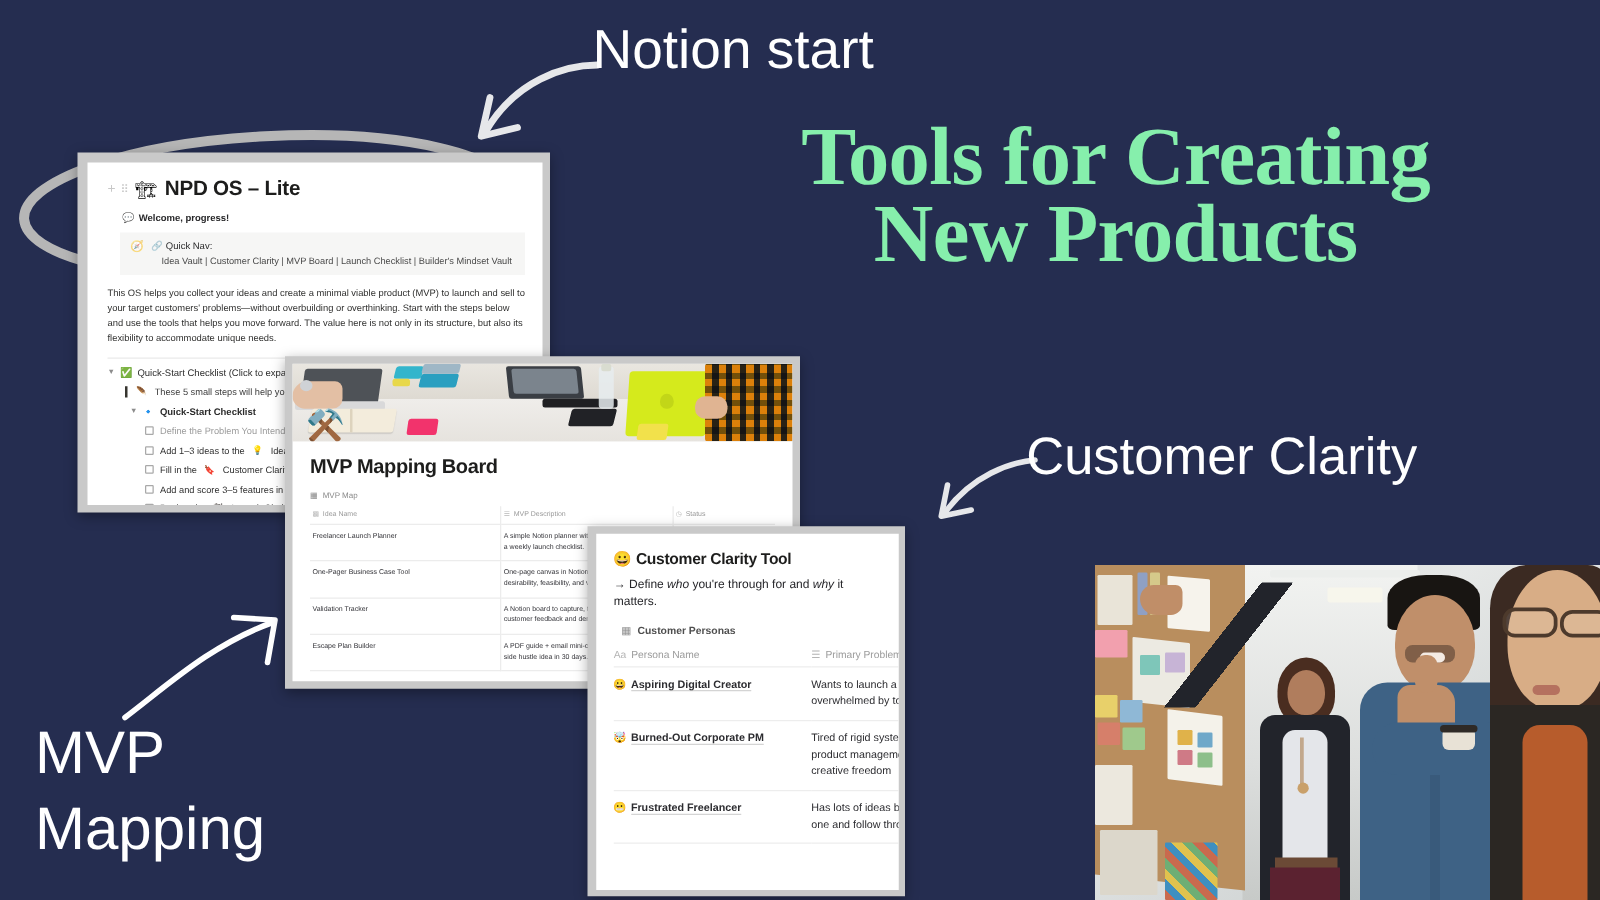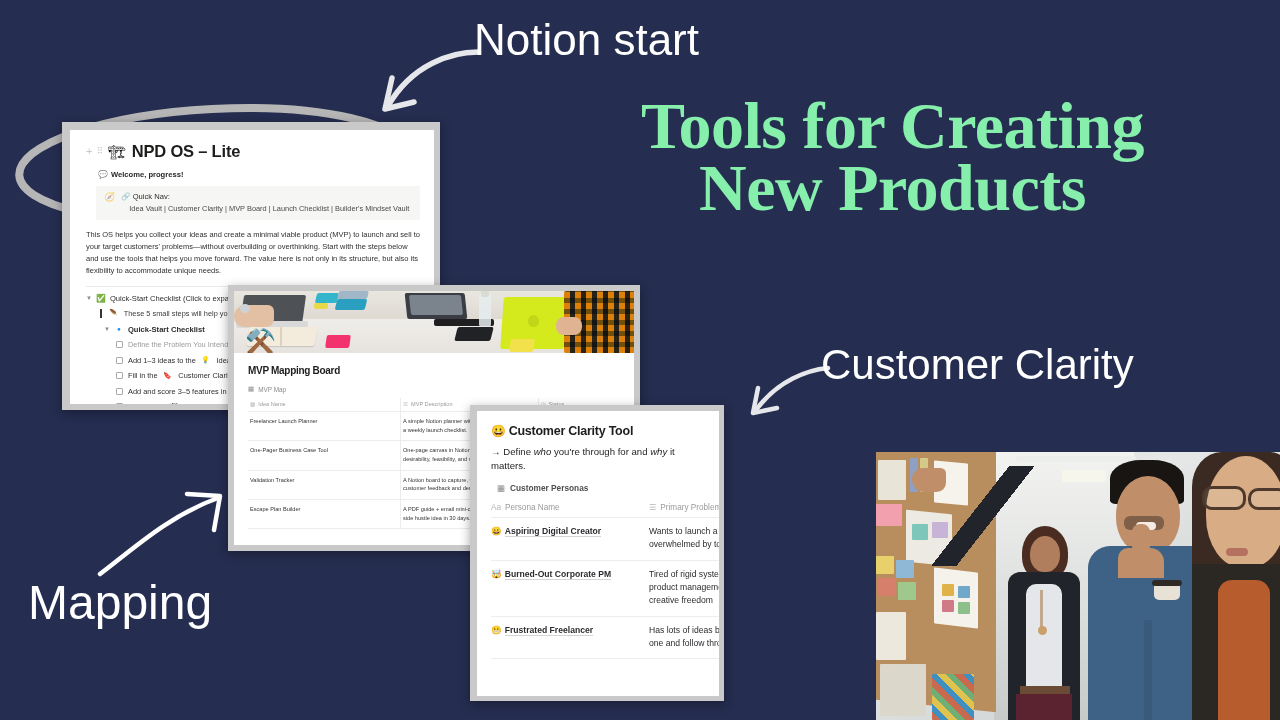--- a/index.html
+++ b/index.html
@@ -92,34 +92,34 @@
   .mini-e { font-size: 7px; margin: 0 1px; }
 
   
   #card-mvp { left: 228px; top: 285px; width: 412px; height: 266px; padding: 6px 6px 6px 6px; }
   .mvp-photo { height: 62px; width: 100%; position: relative; overflow: hidden; background: #d8d4cc; }
   .mvp-photo .desk { position: absolute; inset: 0; background:
       linear-gradient(180deg,#e9e6e0 0%,#dedad2 45%,#efedea 46%,#e6e3de 100%); }
   .mvp-photo .obj { position: absolute; border-radius: 2px; }
   .mvp-tools { position: absolute; left: 11px; top: 38px; font-size: 25px; line-height: 1; z-index: 4; }
   .mvp-body { padding: 12px 14px 0 14px; }
-  .mvp-h1 { font-size: 10px; font-weight: bold; color: #1d1d1c; letter-spacing: -0.3px; margin-bottom: 9px; }
+  .mvp-h1 { font-size: 16px; font-weight: bold; color: #1d1d1c; letter-spacing: -0.3px; margin-bottom: 9px; }
   .db-label { font-size: 6.4px; color: #8a8a8a; margin-bottom: 5px; display: flex; align-items: center; gap: 4px; }
   .db-label .gi { font-size: 6.5px; }
   table.mvp-table { width: 100%; border-collapse: collapse; table-layout: fixed; }
   table.mvp-table th { text-align: left; font-size: 5.6px; font-weight: normal; color: #9b9b9b;
      padding: 3px 6px 4px 2px; border-bottom: 1px solid #ececec; border-right: 1px solid #ececec; }
   table.mvp-table th .hi { margin-right: 3px; opacity: .7; }
   table.mvp-table td { font-size: 5.6px; color: #35353a; vertical-align: top; line-height: 1.55;
      padding: 5px 6px 6px 2px; border-bottom: 1px solid #ececec; border-right: 1px solid #ececec; }
   table.mvp-table th:last-child, table.mvp-table td:last-child { border-right: none; }
   .badge { display: inline-block; padding: 1px 4px; border-radius: 2px; font-size: 5.6px; line-height: 1.5; }
 
   
-  #card-ccl { left: 470px; top: 405px; width: 254px; height: 296px; padding: 6px 5px 5px 7px; }
+  #card-ccl { left: 470px; top: 421px; width: 254px; height: 296px; padding: 6px 5px 5px 7px; }
   #card-ccl .card-inner { padding: 13px 0 0 14px; }
   .ccl-h1 { font-size: 12.5px; font-weight: bold; color: #1d1d1c; letter-spacing: -0.25px; margin-bottom: 7px; }
   .ccl-h1 .e { font-size: 12px; margin-right: 3px; }
   .ccl-sub { font-size: 9.6px; color: #26262a; line-height: 1.42; margin-bottom: 11px; padding-right: 18px; }
   .ccl-sub i { font-style: italic; }
   .ccl-db { font-size: 8.3px; color: #4e4e4e; font-weight: bold; margin: 0 0 6px 6px; display: flex; align-items: center; gap: 5px; }
   .ccl-db .gi { font-size: 8.5px; font-weight: normal; color: #888; }
   table.ccl-table { width: 310px; border-collapse: collapse; table-layout: fixed; }
   table.ccl-table th { text-align: left; font-size: 8.2px; font-weight: normal; color: #9b9b9b;
      padding: 3px 8px 5px 0; border-bottom: 1px solid #ededed; }
@@ -166,20 +166,21 @@
   <path d="M97 6 L 130 8 L 124 42" stroke="#ffffff" stroke-width="4.5" fill="none" stroke-linecap="round" stroke-linejoin="round"></path>
 </svg>
 
 <svg class="arrow-svg" style="left:8px;top:98px;width:420px;height:134px" viewBox="0 0 420 134">
   <ellipse cx="207" cy="67" rx="196" ry="56" stroke="#b6b6b6" stroke-width="8" fill="none" transform="rotate(-3 207 67)"></ellipse>
 </svg>
 
 <div class="annot" id="annot-quick-start">Notion start</div>
 <div class="annot" id="annot-customer-clarity">Customer Clarity</div>
 <div class="annot" id="annot-mvp-mapping">
+  <div>MVP</div>
   <div>Mapping</div>
 </div>
 
 <div class="card" id="card-npd">
  <div class="card-inner">
   <div class="npd-title-row">
     <span class="npd-plus">+</span>
     <span class="npd-grip">⠿</span>
     <span class="npd-emoji">🏗</span>
     <span class="npd-title">NPD OS – Lite</span>

